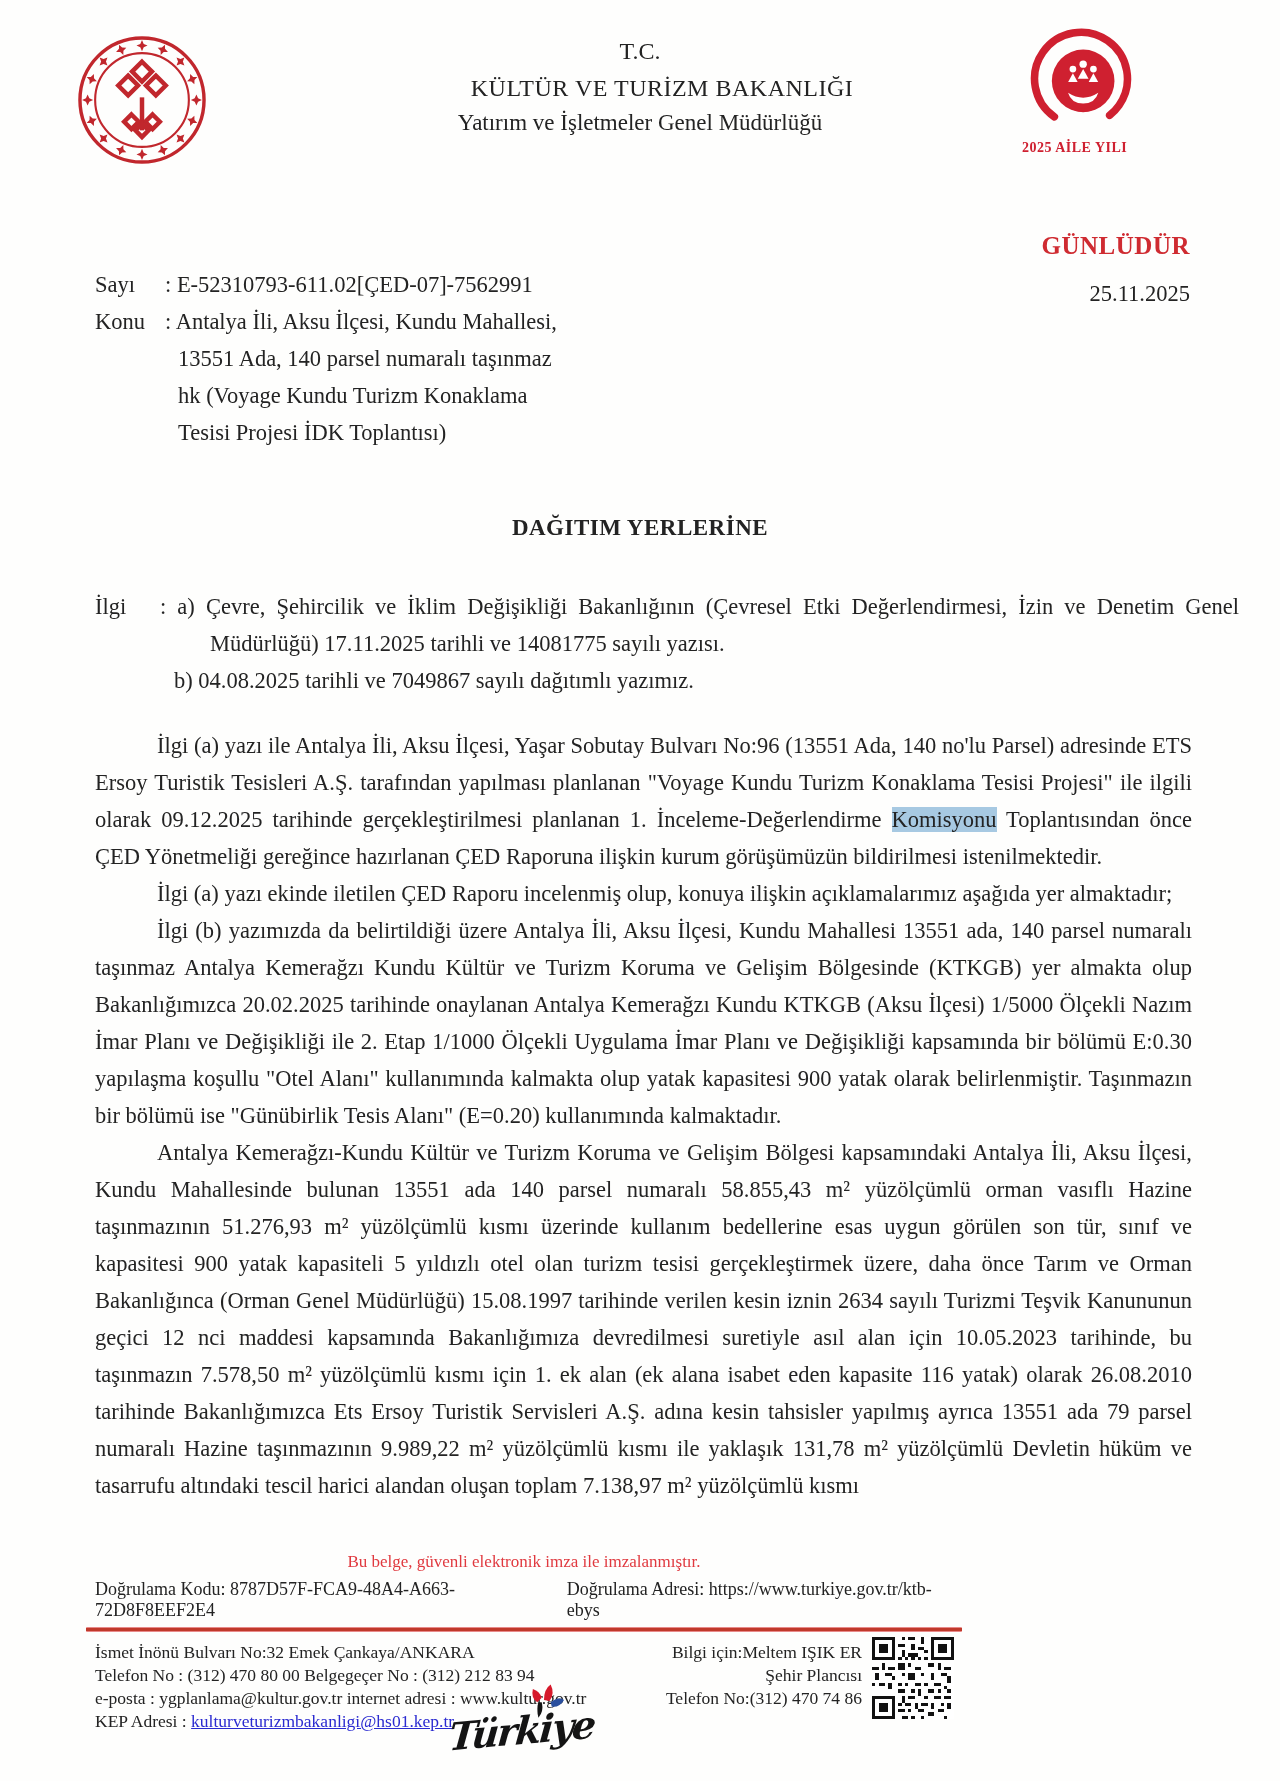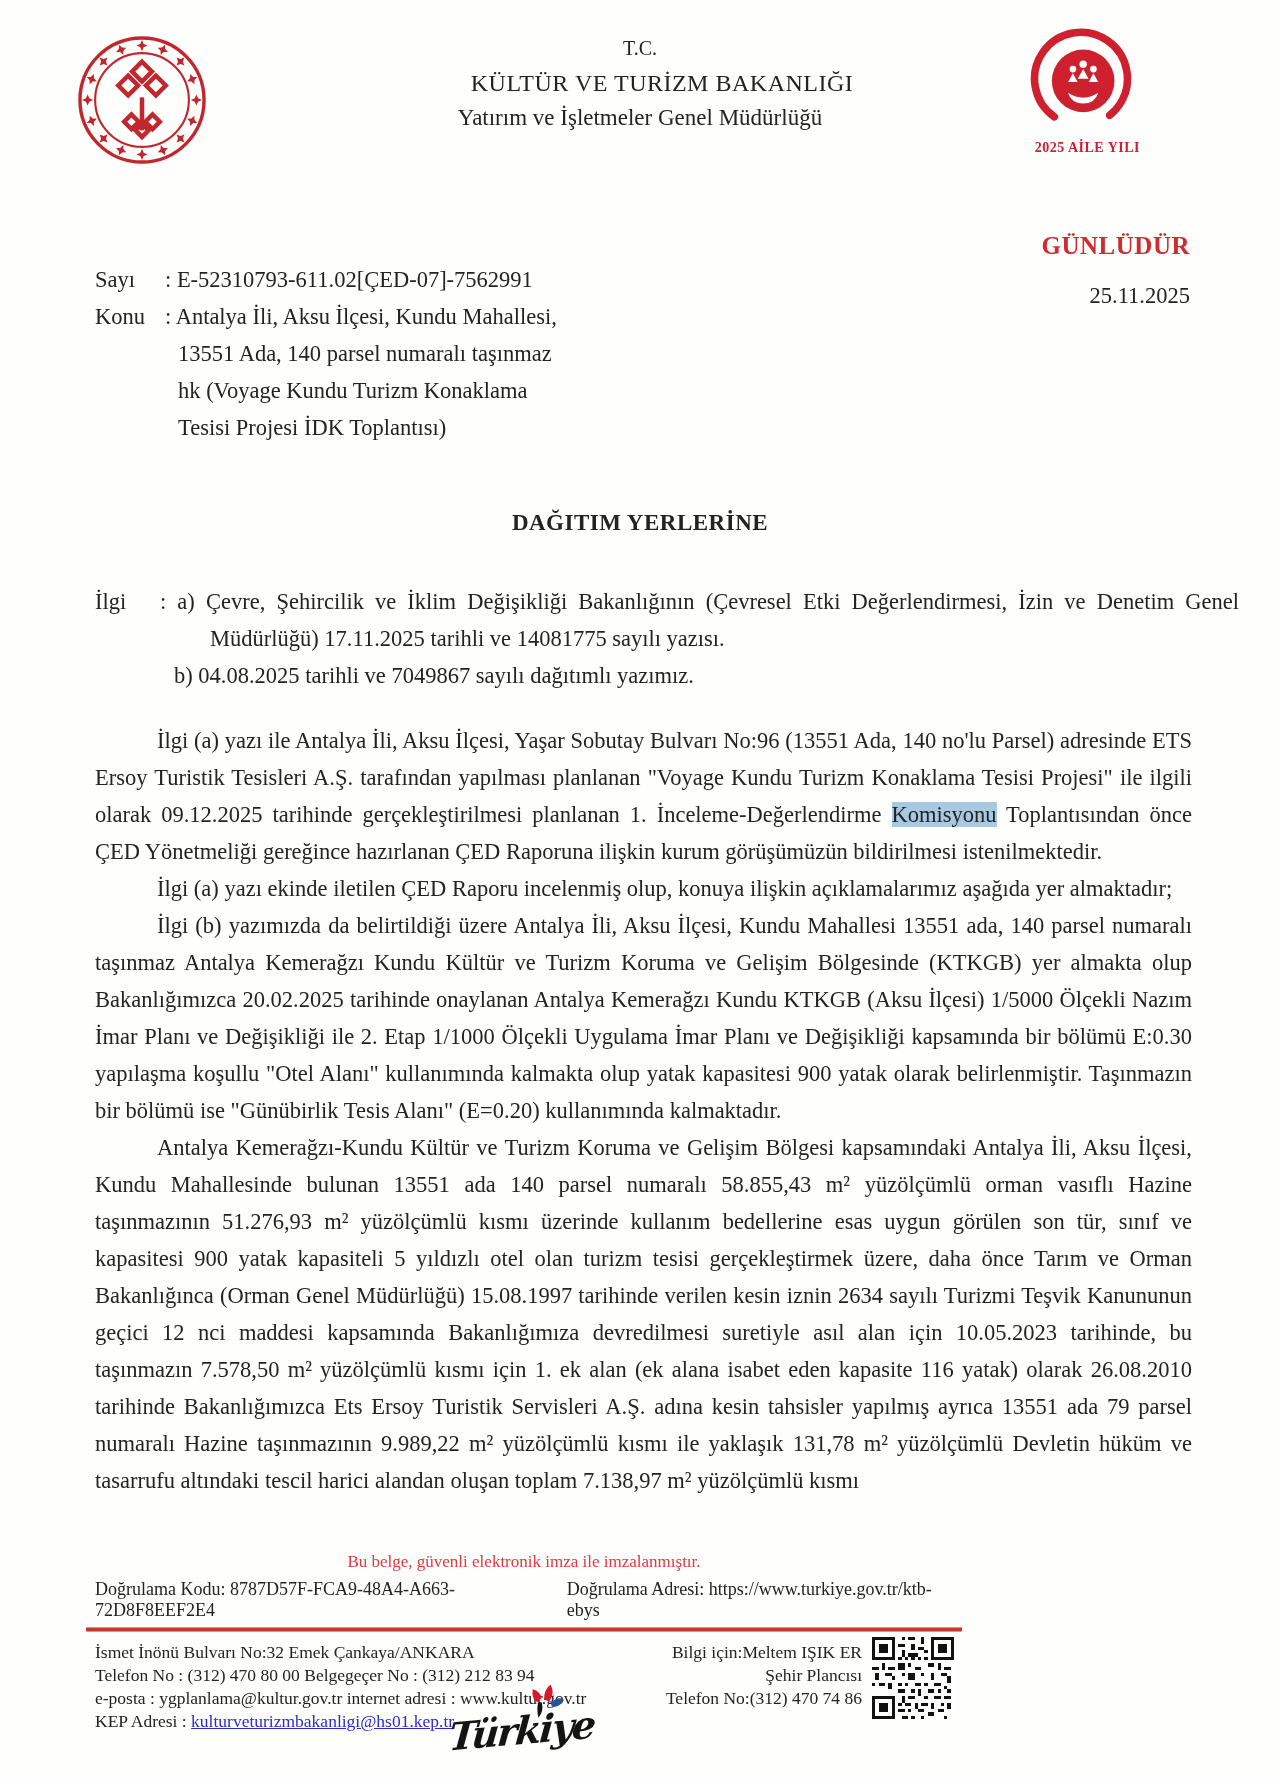--- a/index.html
+++ b/index.html
@@ -10,40 +10,40 @@
     color:#232323;
     -webkit-font-smoothing:antialiased;
   }
   .page{
     position:relative;width:1280px;height:1781px;
     background:#fefefd;overflow:hidden;
   }
 
   
   .header-center{padding-top:36px;text-align:center;line-height:1.25;}
-  .hdr-tc{font-size:20px;}
+  .hdr-tc{font-size:24px;}
   .hdr-ministry{font-size:24px;margin-top:7px;letter-spacing:.5px;padding-left:44px;}
   .hdr-dept{font-size:23px;margin-top:6px;}
 
   .seal-left{position:absolute;left:76px;top:34px;width:132px;height:132px;}
-  .logo-right{position:absolute;right:140px;top:26px;width:118px;text-align:right;}
+  .logo-right{position:absolute;right:140px;top:26px;width:118px;text-align:left;}
   .logo-right svg{width:108px;height:112px;display:block;margin:0 auto;}
   .aile-caption{font-size:14px;font-weight:bold;color:#cf2030;margin-top:2px;letter-spacing:.5px;white-space:nowrap;}
 
   .gunludur{
     position:absolute;top:232px;right:90px;
     color:#cf2b31;font-weight:bold;font-size:25px;letter-spacing:.5px;
   }
 
   
   .meta-block{margin:128px 90px 0 95px;font-size:22.5px;line-height:37px;}
   .meta-row{display:flex;position:relative;}
   .meta-label{width:70px;flex:0 0 70px;}
   .meta-value{flex:1;}
-  .doc-date{position:absolute;right:0;top:16px;}
+  .doc-date{position:absolute;right:0;top:9px;}
   .konu-lines{flex:1;}
   .konu-line{display:block;}
   .konu-line.cont{margin-left:13px;}
 
   
   .recipient{
     text-align:center;font-weight:bold;font-size:23px;letter-spacing:.5px;
     margin-top:64px;
   }
 

